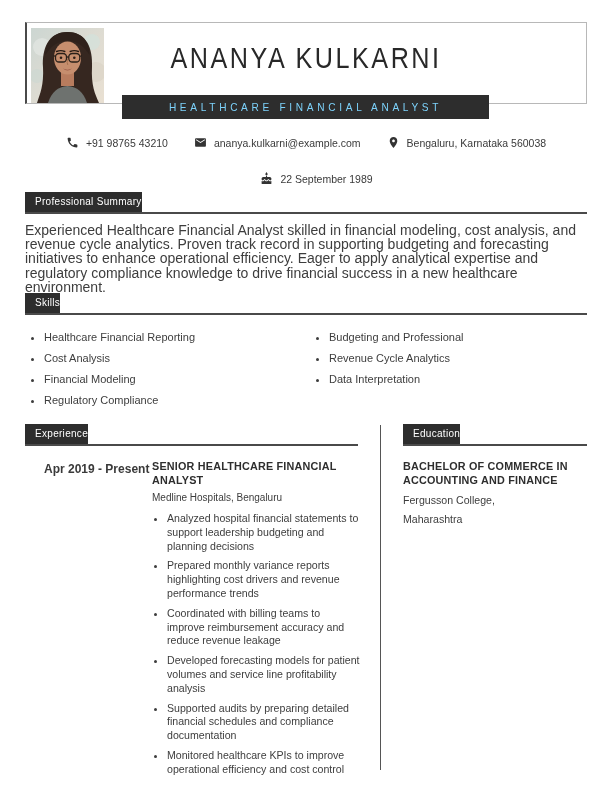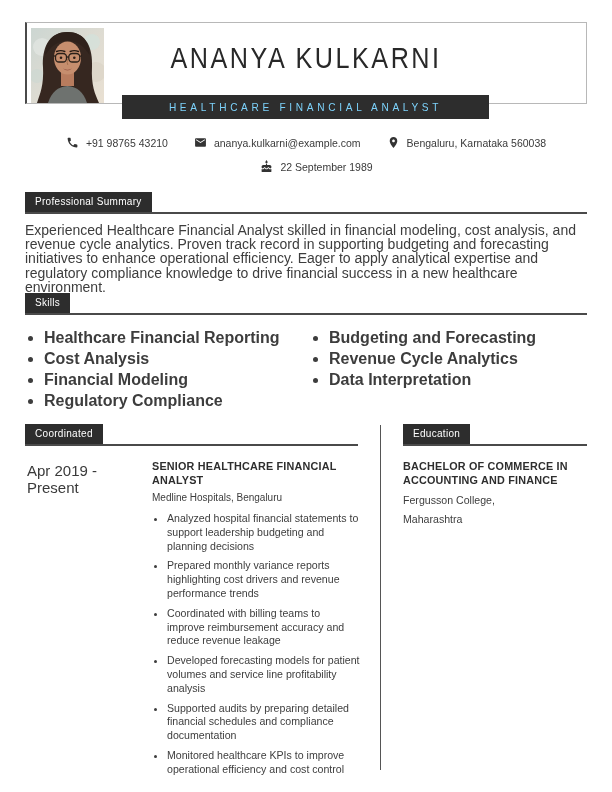--- a/index.html
+++ b/index.html
@@ -32,50 +32,50 @@
   .banner span {
     font-size:11px; letter-spacing:4px; white-space:nowrap;
     transform:scaleX(.92);
   }
   
   .contact-row {
     position:absolute; left:0; width:612px; display:flex; justify-content:center;
     align-items:center; gap:26px; font-size:10.5px; color:#3a3a3a;
   }
   .contact-row.r1 { top:136px;align-items:center; }
-  .contact-row.r2 { top:160px;padding-left:21px; }
+  .contact-row.r2 { top:172px;padding-left:21px; }
   .contact-item { display:flex; align-items:center; gap:7px; }
   .cicon { width:13px; height:13px; flex:0 0 auto; }
   .cicon svg { display:block; width:13px; height:13px; fill:#333333; }
   
   .section-head { position:absolute; border-bottom:2px solid var(--line,#4a4a4a); }
   .section-label {
     display:inline-block; background:var(--accent-dark,#2d2d2d); color:#fff;
-    font-size:10px; letter-spacing:.3px; padding:4px 10px 5px 10px;
+    font-size:10px; letter-spacing:.3px; padding:4px 0 5px 10px;
   }
   #summary-head    { left:25px;  top:191px; width:562px; }
   #skills-head     { left:25px;  top:292px; width:562px; }
   #experience-head { left:25px;  top:423px; width:333px; }
   #education-head  { left:403px; top:423px; width:184px; }
   
   .summary-text {
     position:absolute; left:25px; top:223px; width:562px;
     font-size:14px; line-height:14.2px; color:#3d3d3d;
   }
   
   .skills-cols { position:absolute; left:25px; top:331px; width:562px; display:flex; }
   .skills-col1 { width:285px; }
   .skills-col2 { flex:1; }
   .skills-cols ul { list-style:disc; margin:0; padding-left:19px; }
-  .skills-cols li { font-size:16px; line-height:13.5px; margin-bottom:7.5px; color:#3d3d3d;font-weight:bold; }
+  .skills-cols li { font-size:11px; line-height:13.5px; margin-bottom:7.5px; color:#3d3d3d; }
   
   .divider { position:absolute; left:380px; top:425px; width:1px; height:345px; background:#555555; }
   .exp-dates {
-    position:absolute; left:27px; top:462px; width:112px;
-    font-size:15px; color:#3a3a3a;
+    position:absolute; left:44px; top:462px; width:112px;
+    font-size:12px; color:#3a3a3a;font-weight:bold;
   }
   .exp-main { position:absolute; left:152px; top:460px; width:208px; }
   .bold-title {
     font-weight:bold; font-size:10.8px; line-height:13.5px;
     color:#2e2e2e; letter-spacing:.2px; text-transform:uppercase;
   }
   .exp-company { margin-top:5px; font-size:10px; color:#3d3d3d; }
   .exp-bullets { margin-top:9px; padding-left:15px; list-style:disc; }
   .exp-bullets li { font-size:10.6px; line-height:13.8px; margin-bottom:6px; color:#3d3d3d; }
   .edu { position:absolute; left:403px; top:460px; width:172px; }
@@ -191,29 +191,29 @@
     <div class="skills-col1">
       <ul>
           <li>Healthcare Financial Reporting</li>
           <li>Cost Analysis</li>
           <li>Financial Modeling</li>
           <li>Regulatory Compliance</li>
         </ul>
     </div>
     <div class="skills-col2">
       <ul>
-          <li>Budgeting and Forecasting</li>
+          <li>Budgeting and Professional</li>
           <li>Revenue Cycle Analytics</li>
           <li>Data Interpretation</li>
         </ul>
     </div>
   </div>
 
   <div class="section-head" id="experience-head">
-    <span class="section-label">Coordinated</span>
+    <span class="section-label">Experience</span>
   </div>
   <div class="section-head" id="education-head">
     <span class="section-label">Education</span>
   </div>
 
   <div class="divider"></div>
 
   <div class="exp-dates">Apr 2019 - Present</div>
   <div class="exp-main">
     <div class="bold-title">SENIOR HEALTHCARE FINANCIAL ANALYST</div>

